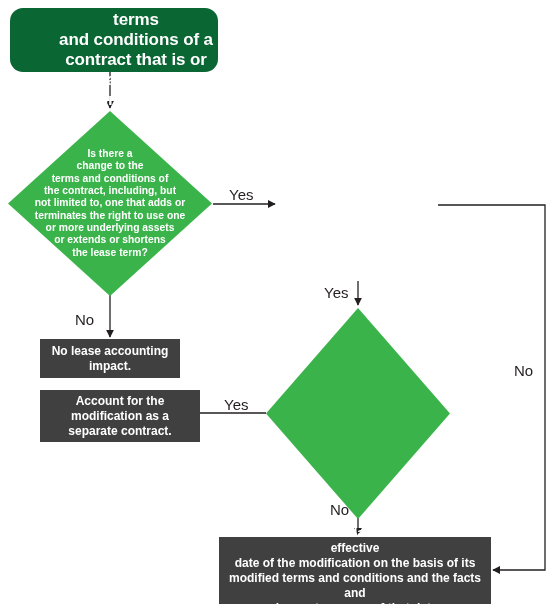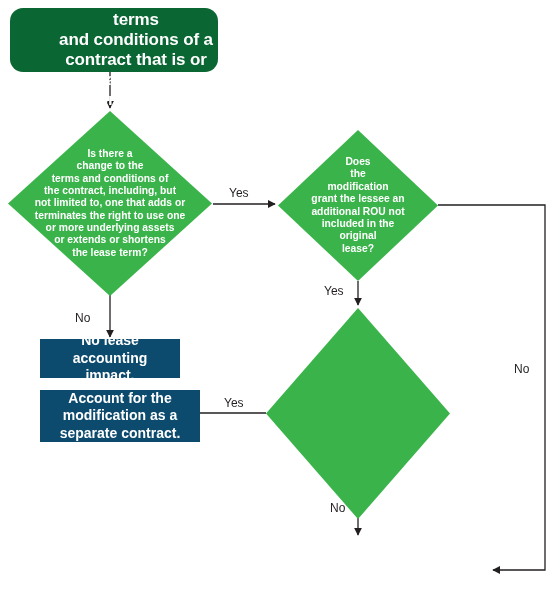--- a/index.html
+++ b/index.html
@@ -70,30 +70,30 @@
   }
   .diamond .txt {
     position: relative;
     z-index: 2;
     font-size: 10.3px;
     line-height: 1.2;
   }
 
   
   .grey-box {
-    background: #0c4a6e;
-    font-size: 14px;
+    background: #404040;
+    font-size: 12px;
     line-height: 1.25;
   }
 
   
   .edge-label {
     position: absolute;
     font-family: "Liberation Sans", sans-serif;
-    font-size: 12px;
+    font-size: 15px;
     color: #231f20;
     font-weight: normal;
     background: transparent;
     white-space: nowrap;
   }
 </style>
 </head>
 <body>
 
 <div id="canvas">
@@ -132,47 +132,42 @@
 change to the
 terms and conditions of
 the contract, including, but
 not limited to, one that adds or
 terminates the right to use one
 or more underlying assets
 or extends or shortens
 the lease term?</span>
   </div>
 
-  <div class="node diamond" style="left:278px; top:130px; width:160px; height:151px;">
-    <span class="dshape"></span>
-    <span class="txt">Does
-the
-modification
-grant the lessee an
-additional ROU not
-included in the
-original
-lease?</span>
-  </div>
 
   <div class="node diamond" style="left:266px; top:308px; width:184px; height:211px;">
     <span class="dshape"></span>
   </div>
 
   <div class="node grey-box" style="left:40px; top:339px; width:140px; height:39px;">
     <span class="txt">No lease accounting
 impact.</span>
   </div>
 
   <div class="node grey-box" style="left:40px; top:390px; width:160px; height:52px;">
     <span class="txt">Account for the
 modification as a
 separate contract.</span>
   </div>
 
+  <div class="node grey-box" style="left:219px; top:537px; width:272px; height:67px;">
+    <span class="txt">Reassess the lease classification as of the effective
+date of the modification on the basis of its
+modified terms and conditions and the facts and
+circumstances as of that date.</span>
+  </div>
 
   <span class="edge-label" style="left:229px; top:186px;">Yes</span>
 
   <span class="edge-label" style="left:75px; top:311px;">No</span>
 
   <span class="edge-label" style="left:324px; top:284px;">Yes</span>
 
   <span class="edge-label" style="left:514px; top:362px;">No</span>
 
   <span class="edge-label" style="left:224px; top:396px;">Yes</span>

